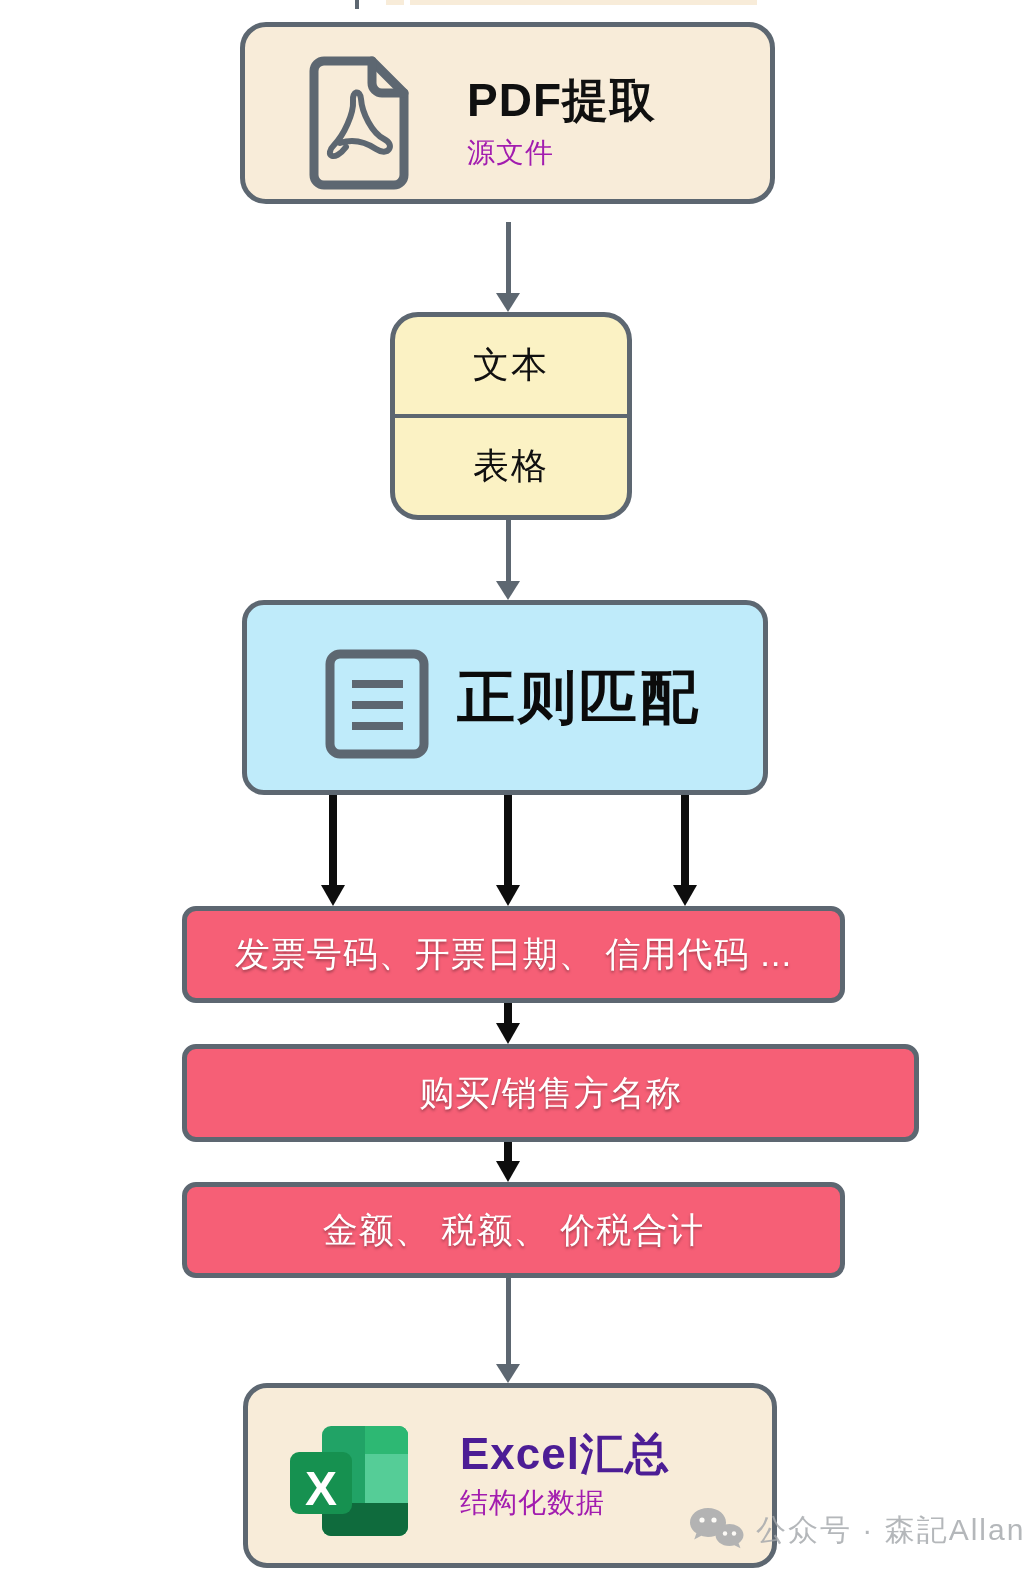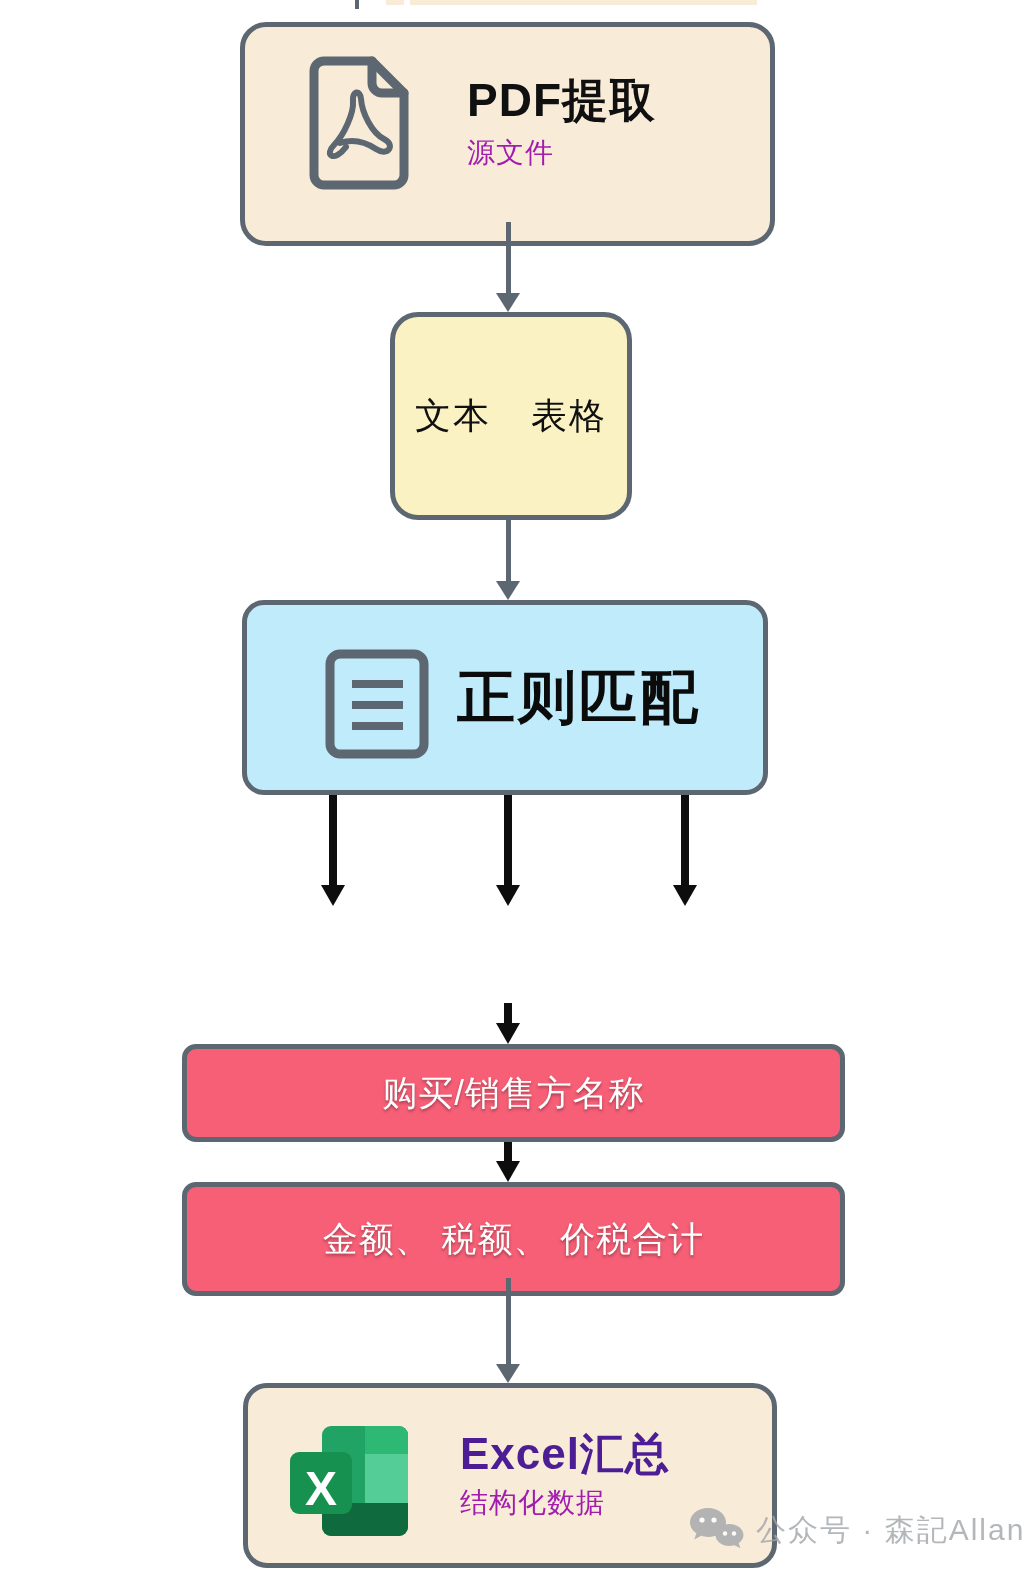--- a/index.html
+++ b/index.html
@@ -7,21 +7,21 @@
     position:relative;width:1024px;height:1592px;overflow:hidden;background:var(--bg);
     font-family:"Liberation Sans","DejaVu Sans",sans-serif;
   }
   .abs{position:absolute;}
   
   .node{
     position:absolute;box-sizing:border-box;border:5px solid var(--line);
     display:flex;align-items:center;
   }
   .node.big{border-radius:26px;background:var(--cream);}
-  .node.split{border-radius:28px;background:var(--yellow);align-items:stretch;padding:0;}
+  .node.split{border-radius:28px;background:var(--yellow);flex-direction:column;align-items:stretch;padding:0;}
   .node.regex{border-radius:22px;background:var(--blue);}
   .node.pink{border-radius:14px;background:var(--pink);justify-content:center;}
   
   .title-lg{font-size:46px;font-weight:bold;color:#101010;line-height:1.1;letter-spacing:1px;}
   .subtitle{font-size:28px;color:#a21caf;margin-top:8px;letter-spacing:1px;}
   .split-label{font-size:36px;color:#101010;letter-spacing:2px;text-align:center;}
   .split-cell{flex:1;display:flex;align-items:center;justify-content:center;}
   .split-divider{height:4px;background:var(--line);}
   .regex-title{font-size:58px;font-weight:600;color:#0b0b0b;letter-spacing:3px;margin-left:38px;}
   .pink-label{
@@ -49,21 +49,21 @@
 </style>
 </head>
 <body>
 
 <div id="canvas">
 
   <div class="remnant" style="left:355px;width:4px;height:9px;background:var(--line);"></div>
   <div class="remnant" style="left:386px;width:18px;height:5px;background:var(--cream);"></div>
   <div class="remnant" style="left:410px;width:347px;height:5px;background:var(--cream);"></div>
 
-  <div class="node big" style="left:240px;top:22px;width:535px;height:224px;padding-left:15px;">
+  <div class="node big" style="left:240px;top:22px;width:535px;height:182px;padding-left:15px;">
     <span class="abs" style="left:57px;top:24px;">
       <svg width="112" height="144" viewBox="0 0 112 144" fill="none" stroke="#5d6771" stroke-width="9" stroke-linejoin="round" stroke-linecap="round">
         <path d="M12 20 a10 10 0 0 1 10 -10 H70 L102 42 V124 a10 10 0 0 1 -10 10 H22 a10 10 0 0 1 -10 -10 Z"></path>
         <path d="M70 10 V32 a10 10 0 0 0 10 10 H102"></path>
         <path stroke-width="6" d="M44 96 C32 112 22 104 32 94 C42 84 52 62 51 50 C50 40 58 38 59 48 C60 62 70 82 82 88 C94 94 86 106 74 98 C62 90 50 88 38 92"></path>
       </svg>
     </span>
     <div class="abs" style="left:222px;top:48px;">
       <div class="title-lg">PDF提取</div>
       <div class="subtitle">源文件</div>
@@ -108,36 +108,39 @@
   </div>
   <div class="v-arrow black" style="left:496px;top:795px;width:24px;height:111px;">
     <div class="stem"></div>
       <div class="head"></div>
   </div>
   <div class="v-arrow black" style="left:673px;top:795px;width:24px;height:111px;">
     <div class="stem"></div>
       <div class="head"></div>
   </div>
 
+  <div class="node pink" style="left:182px;top:906px;width:663px;height:97px;">
+    <span class="pink-label">发票号码、开票日期、 信用代码 ...</span>
+  </div>
 
   <div class="v-arrow black" style="left:496px;top:1003px;width:24px;height:41px;">
     <div class="stem"></div>
       <div class="head"></div>
   </div>
 
-  <div class="node pink" style="left:182px;top:1044px;width:663px;height:98px;">
+  <div class="node pink" style="left:182px;top:1044px;width:737px;height:98px;">
     <span class="pink-label">购买/销售方名称</span>
   </div>
 
   <div class="v-arrow black" style="left:496px;top:1142px;width:24px;height:40px;">
     <div class="stem"></div>
       <div class="head"></div>
   </div>
 
-  <div class="node pink" style="left:182px;top:1182px;width:663px;height:114px;">
+  <div class="node pink" style="left:182px;top:1182px;width:663px;height:96px;">
     <span class="pink-label">金额、 税额、 价税合计</span>
   </div>
 
   <div class="v-arrow gray" style="left:496px;top:1278px;width:24px;height:105px;">
     <div class="stem"></div>
       <div class="head"></div>
   </div>
 
   <div class="node big" style="left:243px;top:1383px;width:534px;height:185px;border-radius:24px;">
     <span class="abs" style="left:40px;top:36px;">

